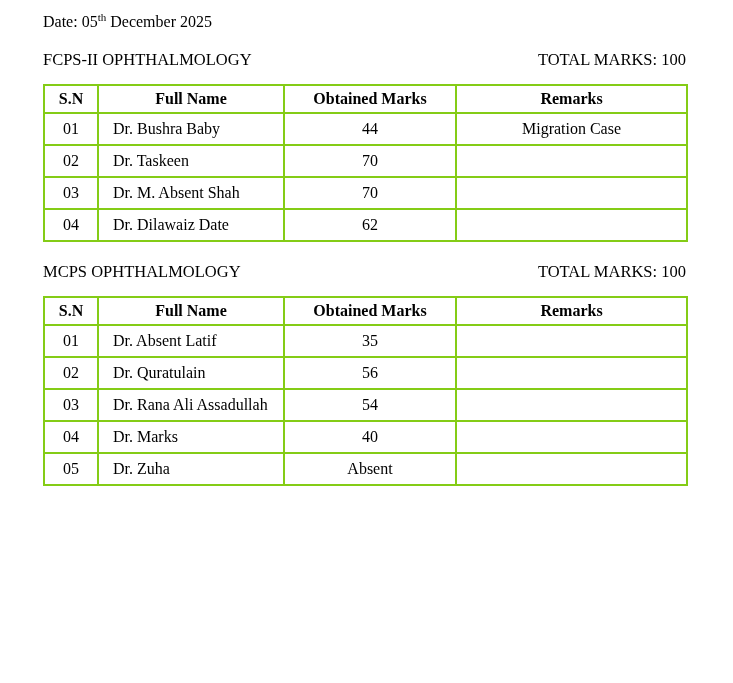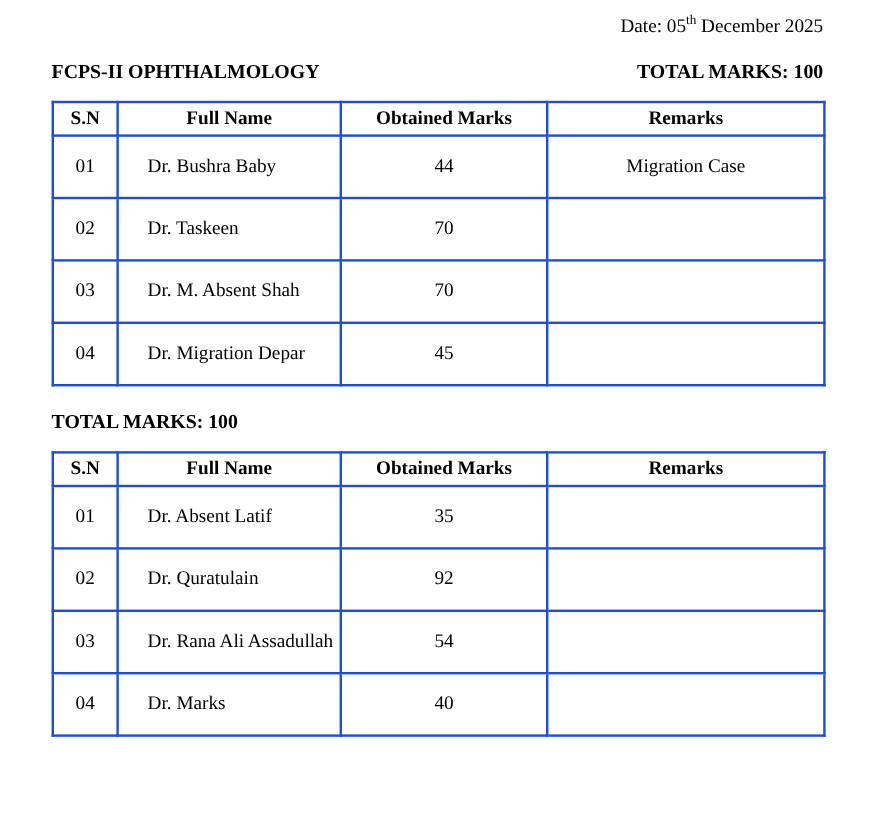--- a/index.html
+++ b/index.html
@@ -8,60 +8,60 @@
     font-family: "Liberation Serif", serif;
     color: #000;
     overflow: hidden;
   }
   .page {
     box-sizing: border-box;
     width: 733px; height: 683px;
     padding: 8px 47px 0 43px;
   }
   .date-line {
-    text-align: right;
+    text-align: left;
     font-size: 16px;
     line-height: 19px;
   }
   .date-line sup { font-size: 11px; }
   .section-head {
     display: flex;
     justify-content: space-between;
     align-items: baseline;
-    font-weight: bold;
+    font-weight: normal;
     font-size: 16.5px;
     line-height: 19px;
     gap: 40px;
   }
   .section-head.first { margin-top: 19px; }
   .section-head.second { margin-top: 20px; }
   .results-table {
     border-collapse: collapse;
     table-layout: fixed;
     width: 643px;
     margin-top: 15px;
   }
   .results-table th, .results-table td {
-    border: 2px solid #1d4ed8;
+    border: 2px solid #84cc16;
     font-size: 16px;
     overflow: hidden;
     box-sizing: border-box;
     margin-left: 12px;
   }
   .results-table th {
     height: 28px;
     font-weight: bold;
     text-align: center;
     padding: 0;
   }
-  .results-table td { height: 52px; padding: 0; }
+  .results-table td { height: 32px; padding: 0; }
   .results-table td.c0,
   .results-table td.c2,
   .results-table td.c3 { text-align: center; }
-  .results-table td.c1 { text-align: left; padding-left: 24px; }
+  .results-table td.c1 { text-align: left; padding-left: 14px; }
 </style>
 </head>
 <body>
 
 <div class="page">
 
   <div class="date-line"><span>Date: 05</span><sup>th</sup><span> December 2025</span></div>
 
   <div class="section-head first">
     <span>FCPS-II OPHTHALMOLOGY</span>
@@ -97,28 +97,29 @@
           <td class="c3"></td>
         </tr>
         <tr>
           <td class="c0">03</td>
           <td class="c1">Dr. M. Absent Shah</td>
           <td class="c2">70</td>
           <td class="c3"></td>
         </tr>
         <tr>
           <td class="c0">04</td>
-          <td class="c1">Dr. Migration Depar</td>
-          <td class="c2">45</td>
+          <td class="c1">Dr. Dilawaiz Date</td>
+          <td class="c2">62</td>
           <td class="c3"></td>
         </tr>
       </tbody>
   </table>
 
   <div class="section-head second">
+    <span>MCPS OPHTHALMOLOGY</span>
     <span>TOTAL MARKS: 100</span>
   </div>
 
   <table class="results-table">
     <colgroup>
       <col style="width:54px">
         <col style="width:186px">
         <col style="width:172px">
         <col style="width:231px">
     </colgroup>
@@ -133,31 +134,37 @@
     <tbody>
         <tr>
           <td class="c0">01</td>
           <td class="c1">Dr. Absent Latif</td>
           <td class="c2">35</td>
           <td class="c3"></td>
         </tr>
         <tr>
           <td class="c0">02</td>
           <td class="c1">Dr. Quratulain</td>
-          <td class="c2">92</td>
+          <td class="c2">56</td>
           <td class="c3"></td>
         </tr>
         <tr>
           <td class="c0">03</td>
           <td class="c1">Dr. Rana Ali Assadullah</td>
           <td class="c2">54</td>
           <td class="c3"></td>
         </tr>
         <tr>
           <td class="c0">04</td>
           <td class="c1">Dr. Marks</td>
           <td class="c2">40</td>
           <td class="c3"></td>
         </tr>
+        <tr>
+          <td class="c0">05</td>
+          <td class="c1">Dr. Zuha</td>
+          <td class="c2">Absent</td>
+          <td class="c3"></td>
+        </tr>
       </tbody>
   </table>
 
 </div>
 
 </body></html>

